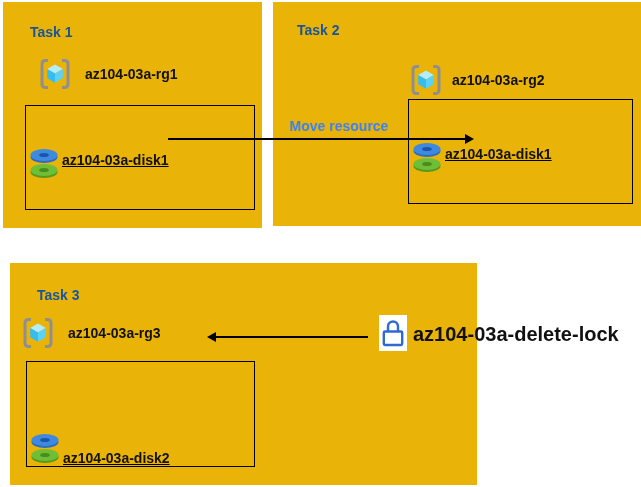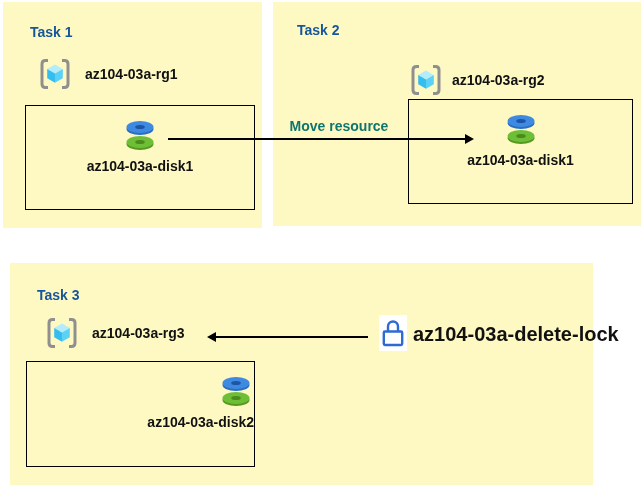--- a/index.html
+++ b/index.html
@@ -1,53 +1,53 @@
 <!DOCTYPE html>
 <html><head>
 <meta charset="utf-8">
 <style>
   html,body{margin:0;padding:0;background:#ffffff;}
   body{font-family:"Liberation Sans","DejaVu Sans",sans-serif;}
   .stage{position:relative;width:641px;height:487px;background:#ffffff;overflow:hidden;}
 
-  .panel{position:absolute;background:#fef9c3;}
+  .panel{position:absolute;background:#eab308;}
   #panel1{left:3px;top:2px;width:259px;height:226px;}
   #panel2{left:273px;top:2px;width:399px;height:224px;}
-  #panel3{left:10px;top:263px;width:583px;height:222px;}
+  #panel3{left:10px;top:263px;width:467px;height:222px;}
 
   .task-title{position:absolute;font-weight:700;font-size:14px;color:#17569b;white-space:nowrap;}
   #panel1 .task-title{left:27px;top:10px;}
   #panel2 .task-title{left:24px;top:8px;}
   #panel3 .task-title{left:27px;top:12px;}
 
   .rg-row{position:absolute;display:flex;align-items:center;gap:12px;}
   #panel1 .rg-row{left:34px;top:54px;}
   #panel2 .rg-row{left:135px;top:60px;gap:8px;}
-  #panel3 .rg-row{left:34px;top:52px;text-align:center;}
+  #panel3 .rg-row{left:10px;top:52px;text-align:center;}
   .rg-label{font-weight:700;font-size:14px;color:#111;white-space:nowrap;}
 
   .res-box{position:absolute;border:1.5px solid #000;box-sizing:border-box;
-           display:flex;flex-direction:column;align-items:center;}
+           display:flex;flex-direction:row;align-items:center;text-decoration:underline;}
   #panel1 .res-box{left:22px;top:103px;width:230px;height:105px;}
   #panel2 .res-box{left:135px;top:97px;width:225px;height:105px;}
   #panel3 .res-box{left:16px;top:98px;width:229px;height:106px;align-items:flex-end;}
   .disk-icon{margin-top:11px;}
   .res-label{font-weight:700;font-size:14px;color:#111;margin-top:5px;white-space:nowrap;}
 
   .arrow-line{position:absolute;height:1.5px;background:#000;}
   #arrow1-line{left:168px;top:138px;width:298px;}
   #arrow2-line{left:215px;top:336px;width:153px;}
   .arrow-head{position:absolute;width:0;height:0;}
   #arrow1-head{left:465px;top:134px;border-left:9px solid #000;
                border-top:5px solid transparent;border-bottom:5px solid transparent;}
   #arrow2-head{left:207px;top:332px;border-right:9px solid #000;
                border-top:5px solid transparent;border-bottom:5px solid transparent;}
 
   .move-label{position:absolute;left:283px;top:118px;width:112px;text-align:center;
-              font-weight:700;font-size:14px;color:#0f766e;white-space:nowrap;}
+              font-weight:700;font-size:14px;color:#3b82f6;white-space:nowrap;}
 
   .lock-box{position:absolute;left:379px;top:315px;width:28px;height:36px;background:#ffffff;
             display:flex;align-items:center;justify-content:center;}
   .lock-text{position:absolute;left:413px;top:325px;font-size:20px;color:#111;line-height:18px;}
   .lock-name{font-weight:700;white-space:nowrap;}
   .lock-type b{font-weight:700;}
 </style>
 </head>
 <body>
 

